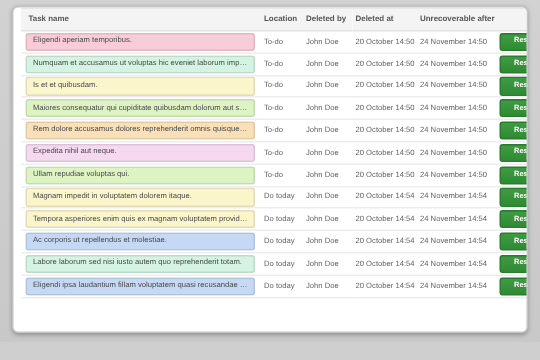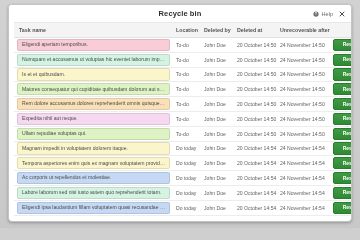--- a/index.html
+++ b/index.html
@@ -166,37 +166,20 @@
   }
 
   td.c-act { text-align: right; padding-right: 3px; }
 </style>
 </head>
 <body>
 
 <div id="app">
   <div class="modal">
 
-    <div class="titlebar">
-      <div class="titlebar-title">Recycle bin</div>
-      <div class="titlebar-actions">
-        <div class="help-link">
-          <svg class="help-icon" viewBox="0 0 16 16">
-            <circle cx="8" cy="8" r="7" fill="#6f6f6f"></circle>
-            <text x="8" y="11.5" font-size="10" fill="#ffffff" text-anchor="middle" font-family="Liberation Sans, sans-serif" font-weight="bold">?</text>
-          </svg>
-          <span>Help</span>
-        </div>
-        <div class="close-btn">
-          <svg class="close-icon" viewBox="0 0 12 12">
-            <path d="M2 2 L10 10 M10 2 L2 10" stroke="#4a4a4a" stroke-width="2" stroke-linecap="round"></path>
-          </svg>
-        </div>
-      </div>
-    </div>
 
     <div class="table-wrap">
       <table>
         <thead>
           <tr>
             <th class="c-task">Task name</th>
             <th class="c-loc">Location</th>
             <th class="c-by">Deleted by</th>
             <th class="c-at">Deleted at</th>
             <th class="c-unrec">Unrecoverable after</th>

